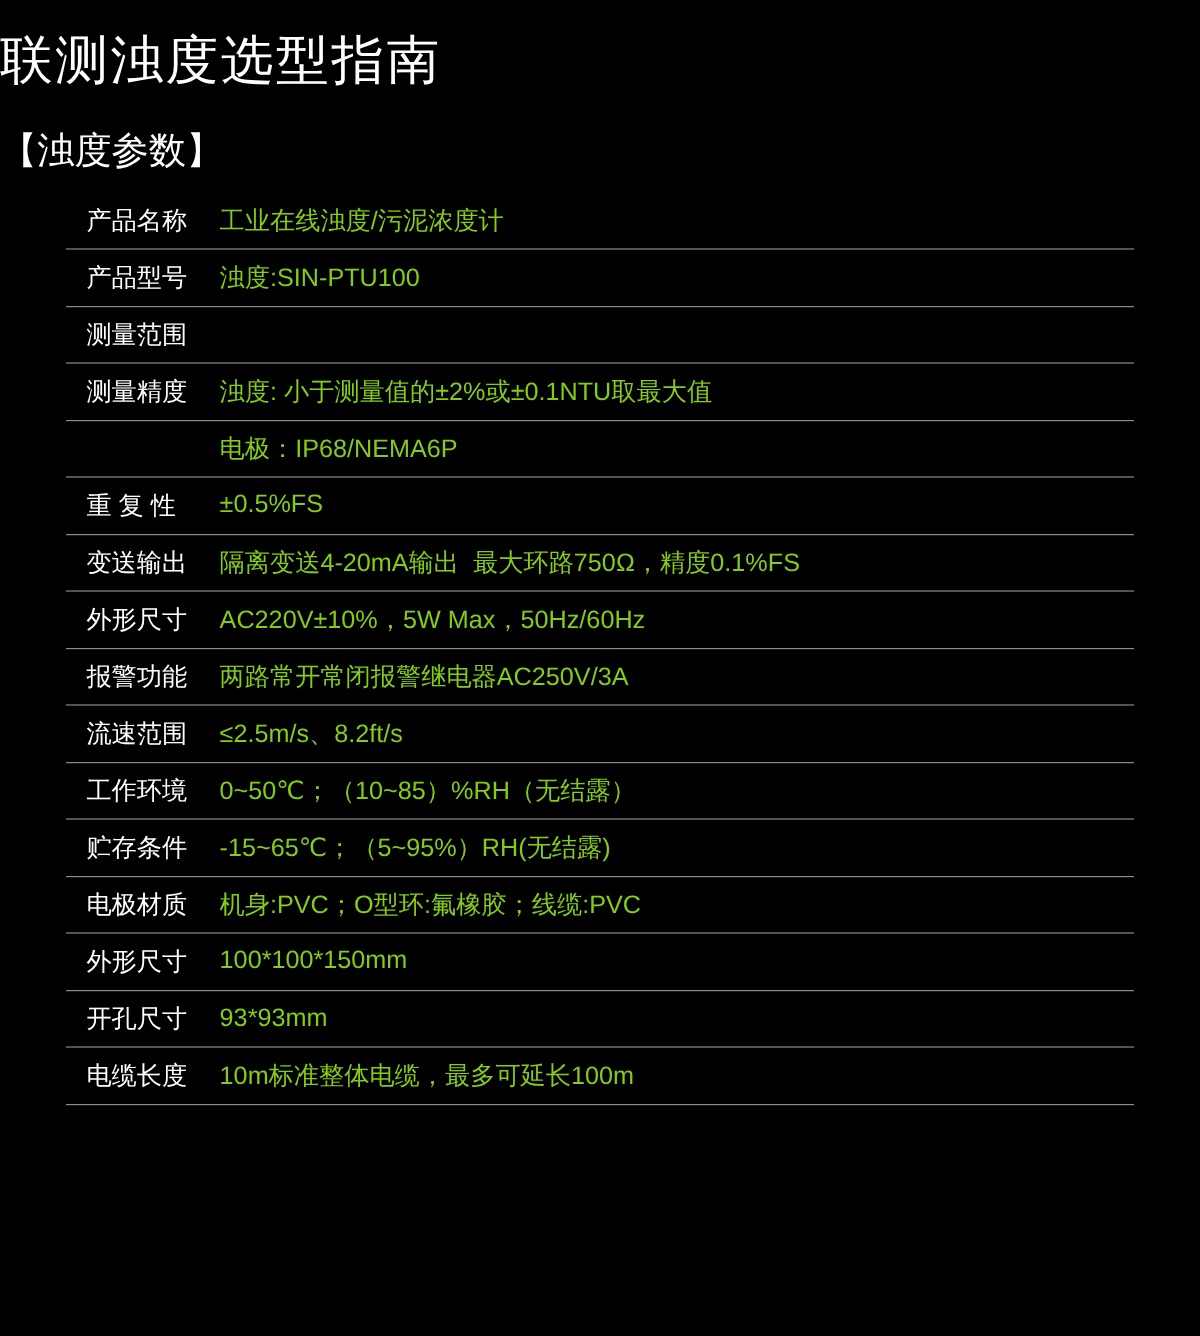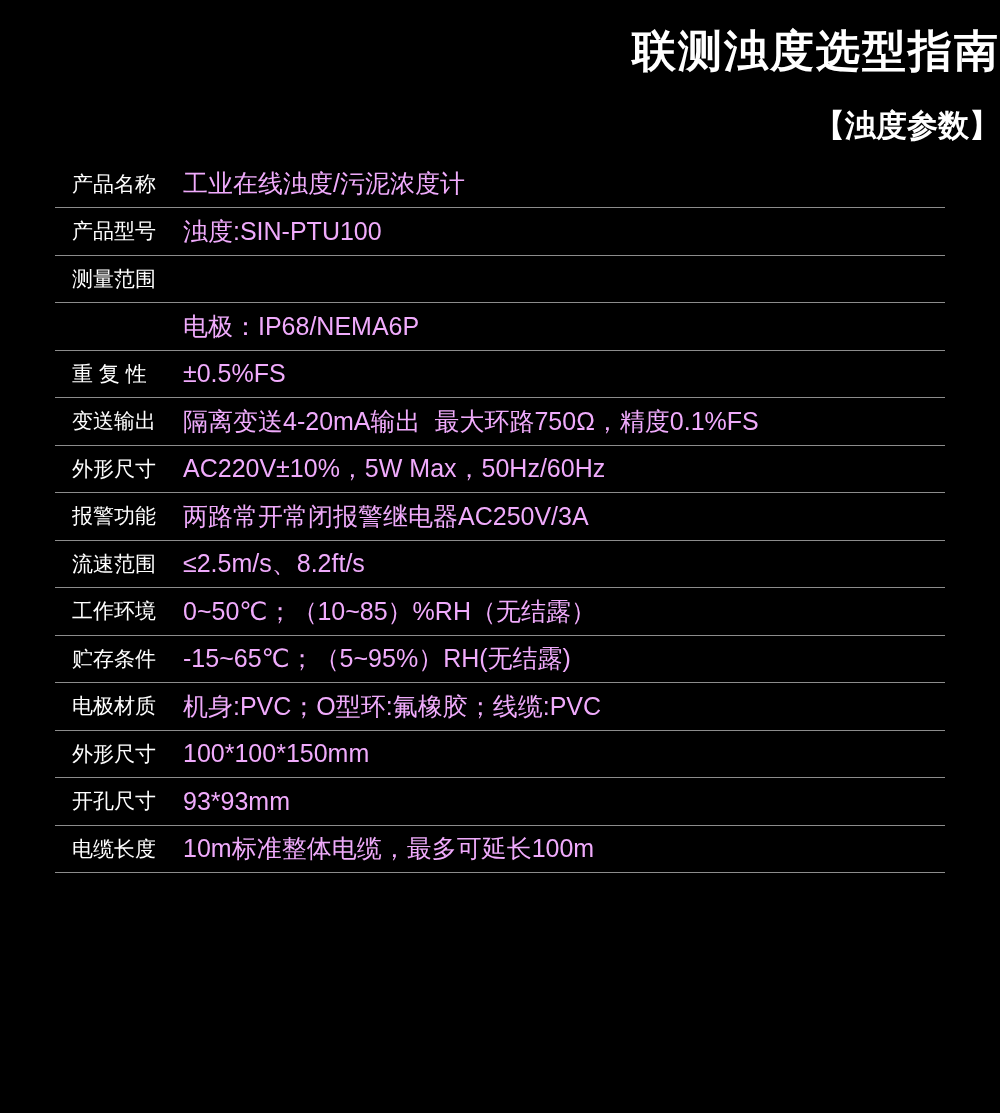--- a/index.html
+++ b/index.html
@@ -15,32 +15,32 @@
     overflow: hidden;
   }
   .page {
     width: 1000px;
     height: 1113px;
     background: #000000;
     box-sizing: border-box;
   }
   .title {
     padding-top: 26px;
-    text-align: right;
+    text-align: left;
     font-size: 44px;
-    font-weight: 700;
+    font-weight: 400;
     letter-spacing: 2px;
     color: #ffffff;
     line-height: 1.15;
   }
   .subtitle {
     margin-top: 32px;
-    text-align: right;
+    text-align: left;
     font-size: 31px;
-    font-weight: 700;
+    font-weight: 400;
     color: #ffffff;
     line-height: 1.1;
   }
   .spec-table {
     margin: 18px 55px 0 55px; 
   }
   .spec-row {
     display: flex;
     align-items: center;
     height: 47.5px;
@@ -50,22 +50,22 @@
   .spec-label {
     width: 128px;
     flex-shrink: 0;
     padding-left: 17px;
     box-sizing: border-box;
     font-size: 21px;
     color: #ffffff;
     white-space: pre;
   }
   .spec-value {
-    font-size: 25px;
-    color: #f0abfc;
+    font-size: 21px;
+    color: #84cc16;
     white-space: pre;
   }
 </style>
 </head>
 <body>
 
 <div class="page">
   <div class="title">联测浊度选型指南</div>
   <div class="subtitle">【浊度参数】</div>
 
@@ -78,20 +78,24 @@
 
       <div class="spec-row">
         <div class="spec-label">产品型号</div>
         <div class="spec-value">浊度:SIN-PTU100</div>
       </div>
 
       <div class="spec-row">
         <div class="spec-label">测量范围</div>
       </div>
 
+      <div class="spec-row">
+        <div class="spec-label">测量精度</div>
+        <div class="spec-value">浊度: 小于测量值的±2%或±0.1NTU取最大值</div>
+      </div>
 
 
       <div class="spec-row">
         <div class="spec-label"></div>
         <div class="spec-value">电极：IP68/NEMA6P</div>
       </div>
 
       <div class="spec-row">
         <div class="spec-label">重 复 性</div>
         <div class="spec-value">±0.5%FS</div>

